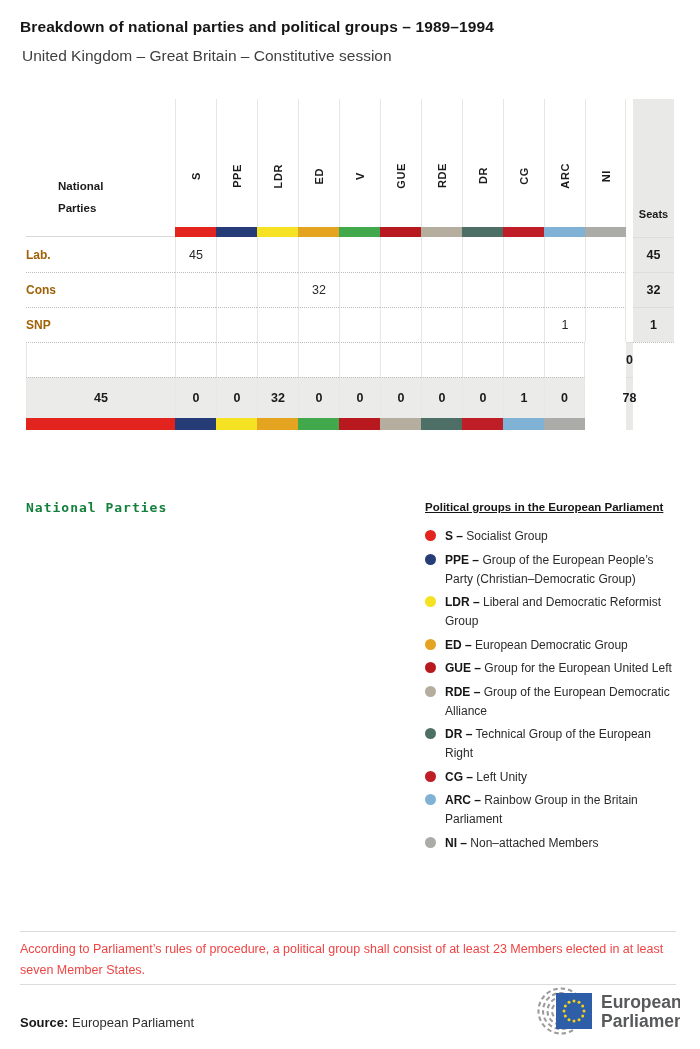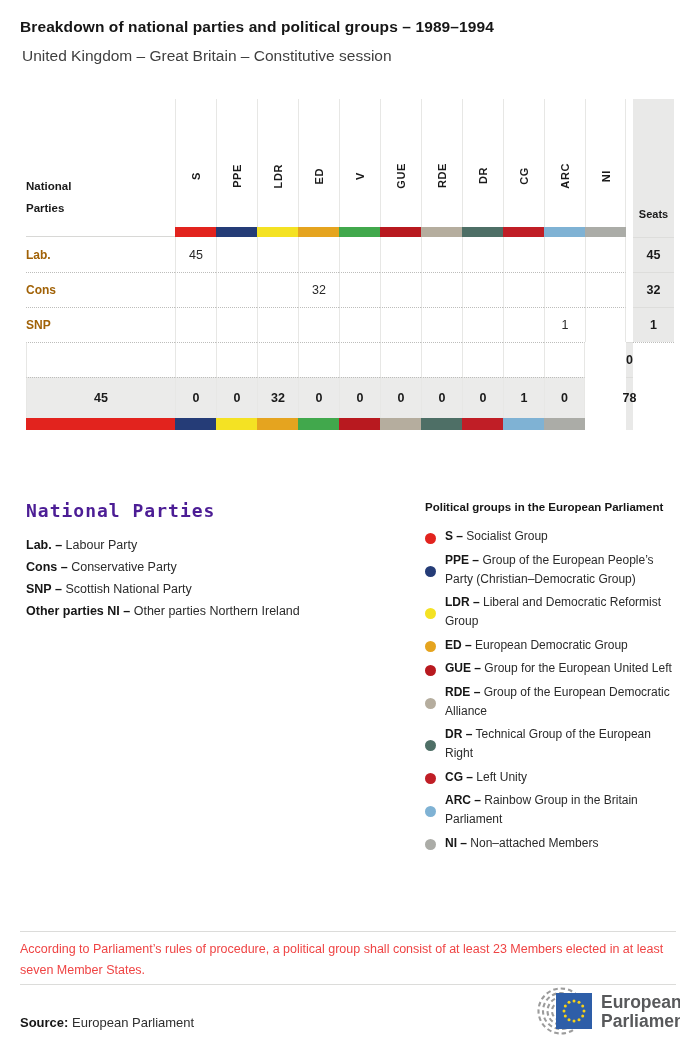--- a/index.html
+++ b/index.html
@@ -25,46 +25,46 @@
   .gc { border-left:1px solid #e7e7e5; }
   .gc-last { border-right:1px solid #e7e7e5; }
   .vh {
     display:flex; align-items:center; justify-content:center; padding-top:26px;
   }
   .vh span {
     writing-mode:vertical-rl; transform:rotate(180deg);
     font-size:11px; font-weight:bold; letter-spacing:0.6px; color:#1a1a1a;
   }
   .row-hdr { display:flex; flex-direction:column; justify-content:flex-end; padding-bottom:8px; }
-  .row-hdr span { font-size:11.5px; font-weight:bold; line-height:22px; color:#1a1a1a; }
+  .row-hdr span { font-size:11.5px; font-weight:bold; line-height:22px; color:#1a1a1a;margin-left:32px; }
   .seats-bg { background:#e9e9e8; }
   .seats-hdr { display:flex; align-items:flex-end; justify-content:center; padding-bottom:7px;
                font-size:11px; font-weight:bold; color:#1a1a1a; }
   .bar { }
   .lbl-underline { border-bottom:1px solid #d8d8d6; }
   .rl { display:flex; align-items:center; font-size:12px; font-weight:bold; color:#a16207; }
   .val { display:flex; align-items:center; justify-content:center; font-size:12.5px; color:#2a2a2a; }
   .sv  { display:flex; align-items:center; justify-content:center; font-size:12.5px; font-weight:bold; color:#1a1a1a; }
   .dt  { border-top:1px dotted #bdbdbb; }
   .st  { border-top:1px solid #dddddb; }
   .tot { background:#ebebea; font-weight:bold; color:#1a1a1a; }
   .gap { background:transparent; }
 
   
   .legend-nat { left:26px; top:500px; width:360px; }
-  .legend-nat h3 { font-family:"DejaVu Sans Mono", monospace; font-size:18px; font-weight:bold;
-                   letter-spacing:1px; color:#4c1d95; }
+  .legend-nat h3 { font-family:"DejaVu Sans Mono", monospace; font-size:13px; font-weight:bold;
+                   letter-spacing:1px; color:#15803d; }
   .legend-nat ul { list-style:none; margin-top:13px; }
   .legend-nat li { font-size:12.5px; line-height:22px; color:#2b2b2b; }
   .legend-nat b { color:#161616; }
 
   .legend-grp { left:425px; top:501px; width:262px; }
-  .legend-grp h3 { font-size:11.5px; font-weight:bold; color:#161616; }
+  .legend-grp h3 { font-size:11.5px; font-weight:bold; color:#161616;text-decoration:underline; }
   .legend-grp ul { list-style:none; margin-top:14px; }
-  .legend-grp li { display:flex; align-items:center; margin-bottom:4.5px; }
+  .legend-grp li { display:flex; align-items:flex-start; margin-bottom:4.5px; }
   .dot { width:11px; height:11px; border-radius:50%; flex:0 0 11px; margin-top:3px; }
   .gtxt { margin-left:9px; width:236px; font-size:12px; line-height:19px; color:#2b2b2b; }
   .gtxt b { color:#161616; }
 
   
   .hr { height:1px; background:#dcdcda; left:20px; width:656px; }
   .hr1 { top:931px; } .hr2 { top:984px; }
   .note { left:20px; top:939px; width:650px; font-size:12.5px; line-height:21px; color:#ef4444; }
   .source { left:20px; top:1015px; font-size:13px; color:#2e2e2e; }
   .source b { color:#161616; }
@@ -218,26 +218,20 @@
   <div class="bar" style="background-color: rgb(78, 111, 102);"></div>
   <div class="bar" style="background-color: rgb(192, 30, 38);"></div>
   <div class="bar" style="background-color: rgb(127, 178, 212);"></div>
   <div class="bar" style="background-color: rgb(171, 172, 167);"></div>
   <div class="gap"></div>
   <div class="seats-bg"></div>
 </div>
 
 <div class="abs legend-nat">
   <h3>National Parties</h3>
-  <ul>
-    <li><b>Lab. –</b> <span>Labour Party</span></li>
-    <li><b>Cons –</b> <span>Conservative Party</span></li>
-    <li><b>SNP –</b> <span>Scottish National Party</span></li>
-    <li><b>Other parties NI –</b> <span>Other parties Northern Ireland</span></li>
-  </ul>
 </div>
 
 <div class="abs legend-grp">
   <h3>Political groups in the European Parliament</h3>
   <ul>
     <li>
         <span class="dot" style="background-color: rgb(226, 35, 30);"></span>
         <span class="gtxt"><b>S –</b> <span>Socialist Group</span></span>
       </li>
     <li>

